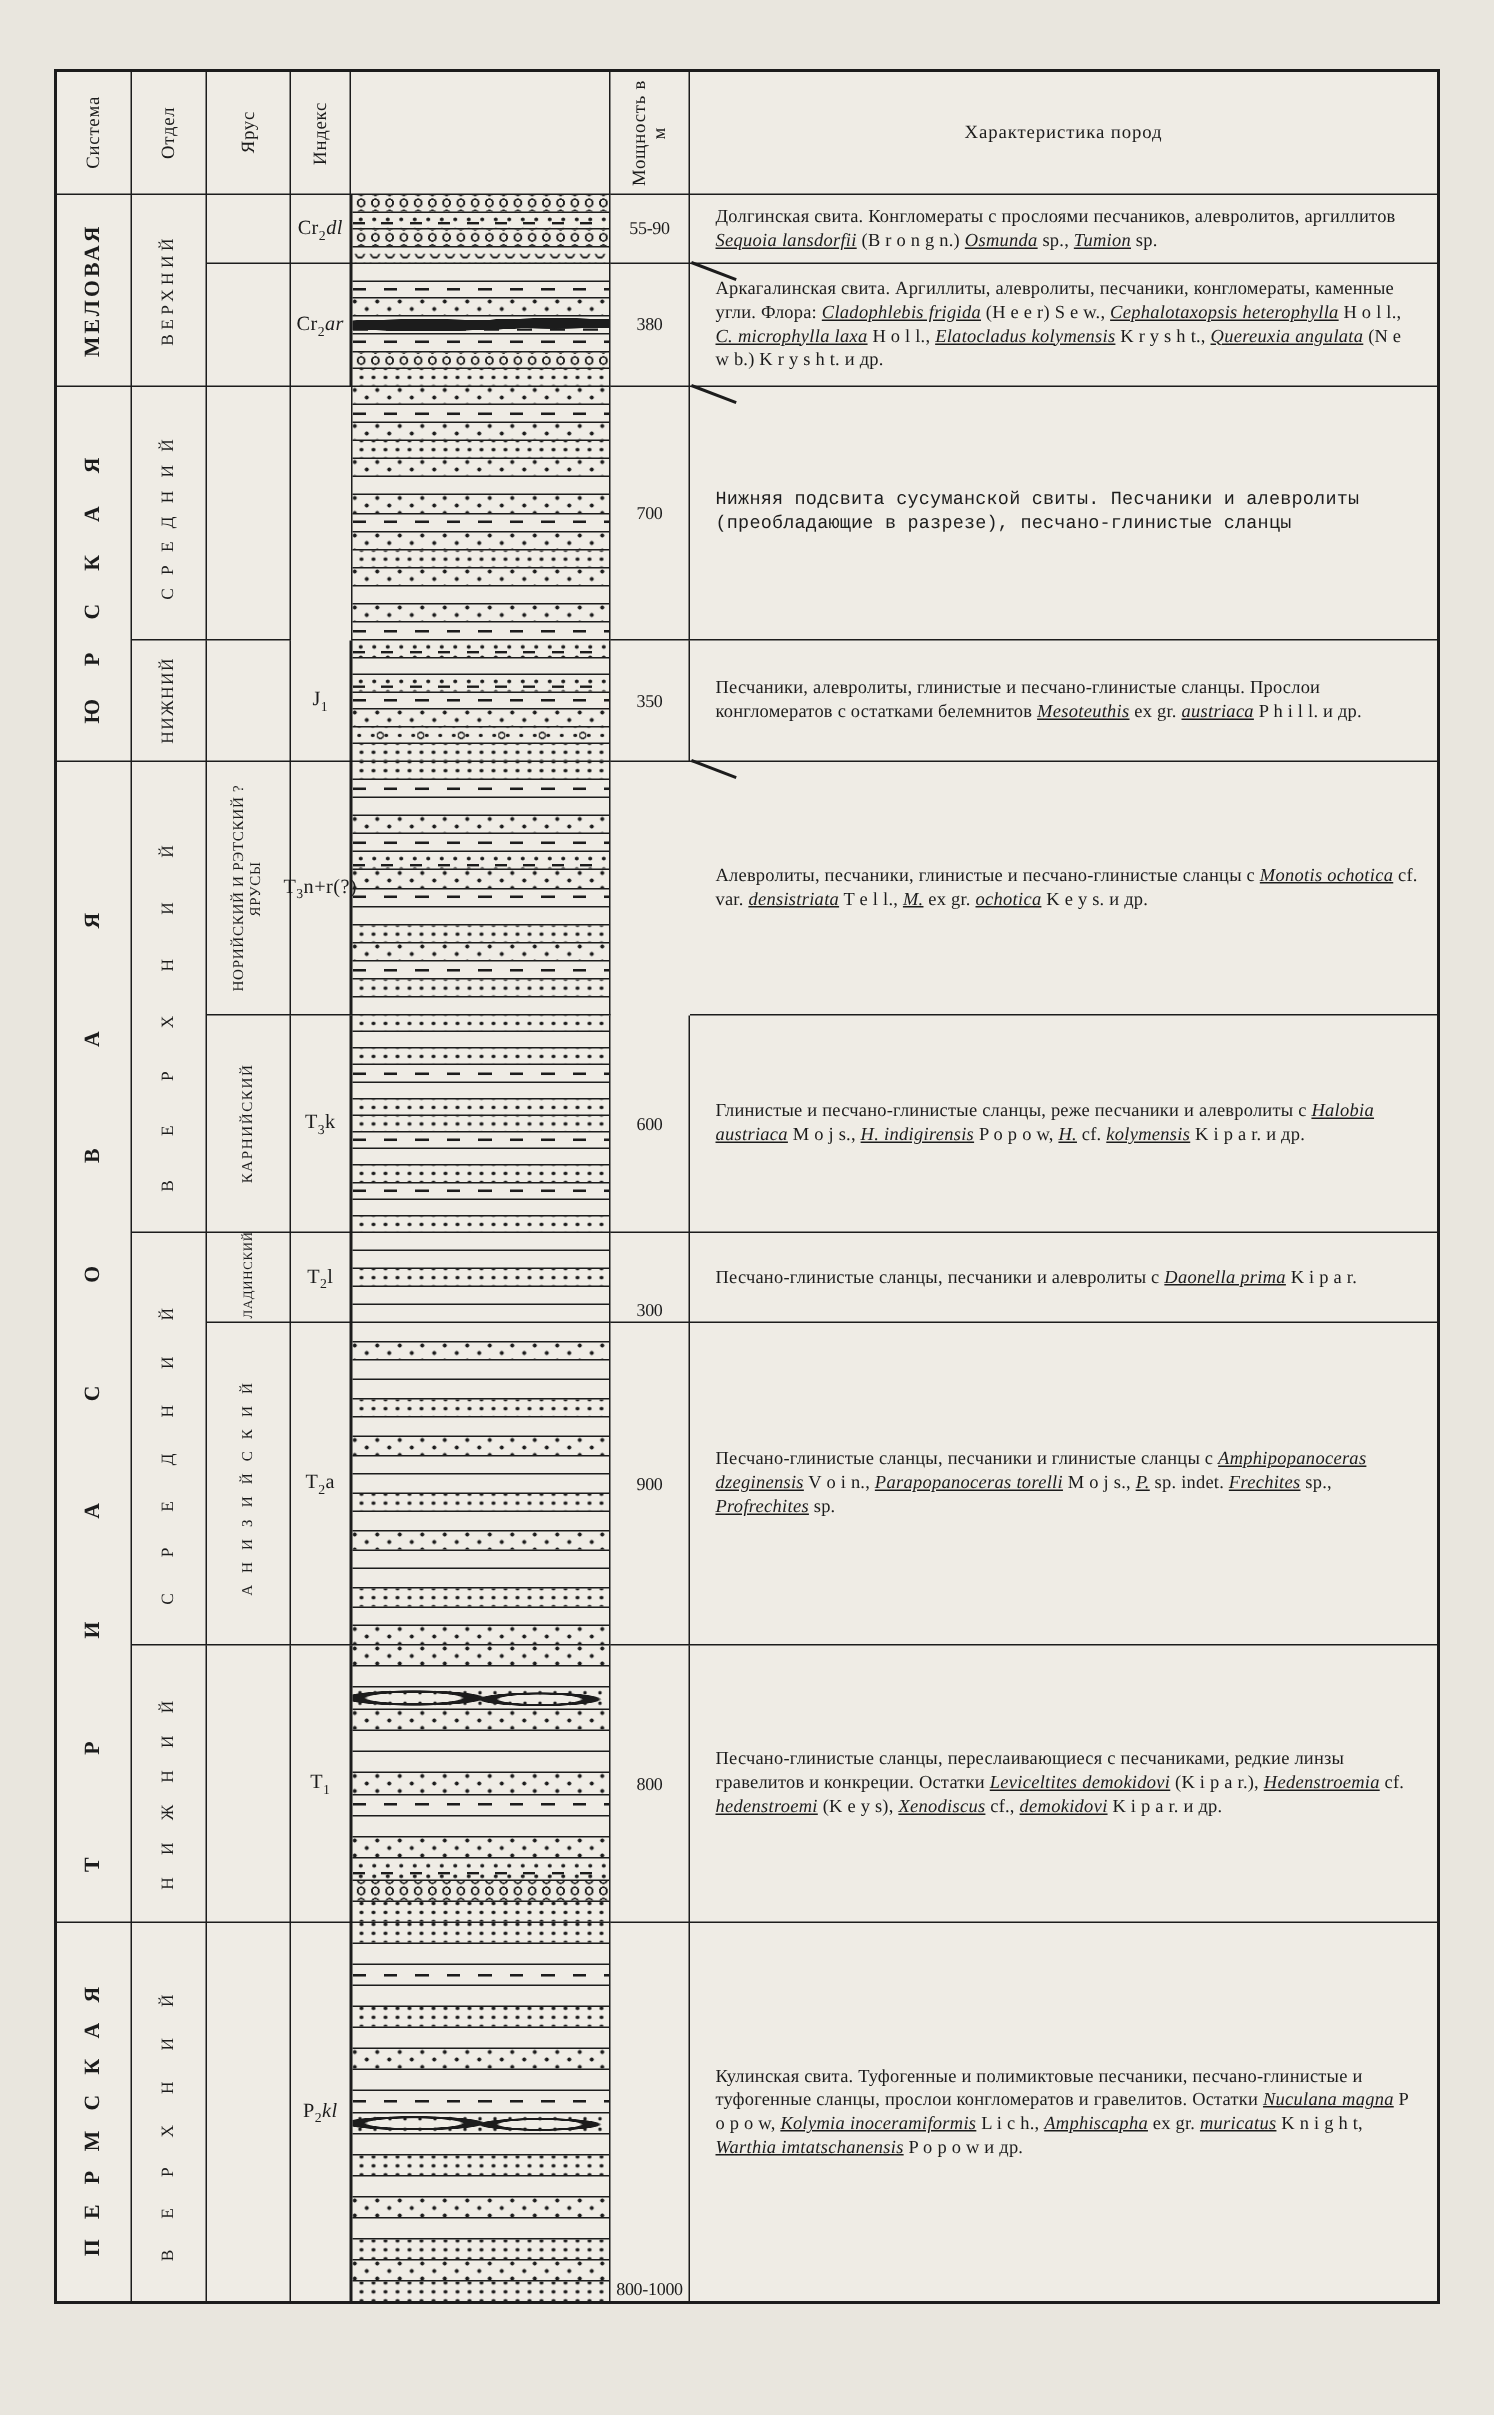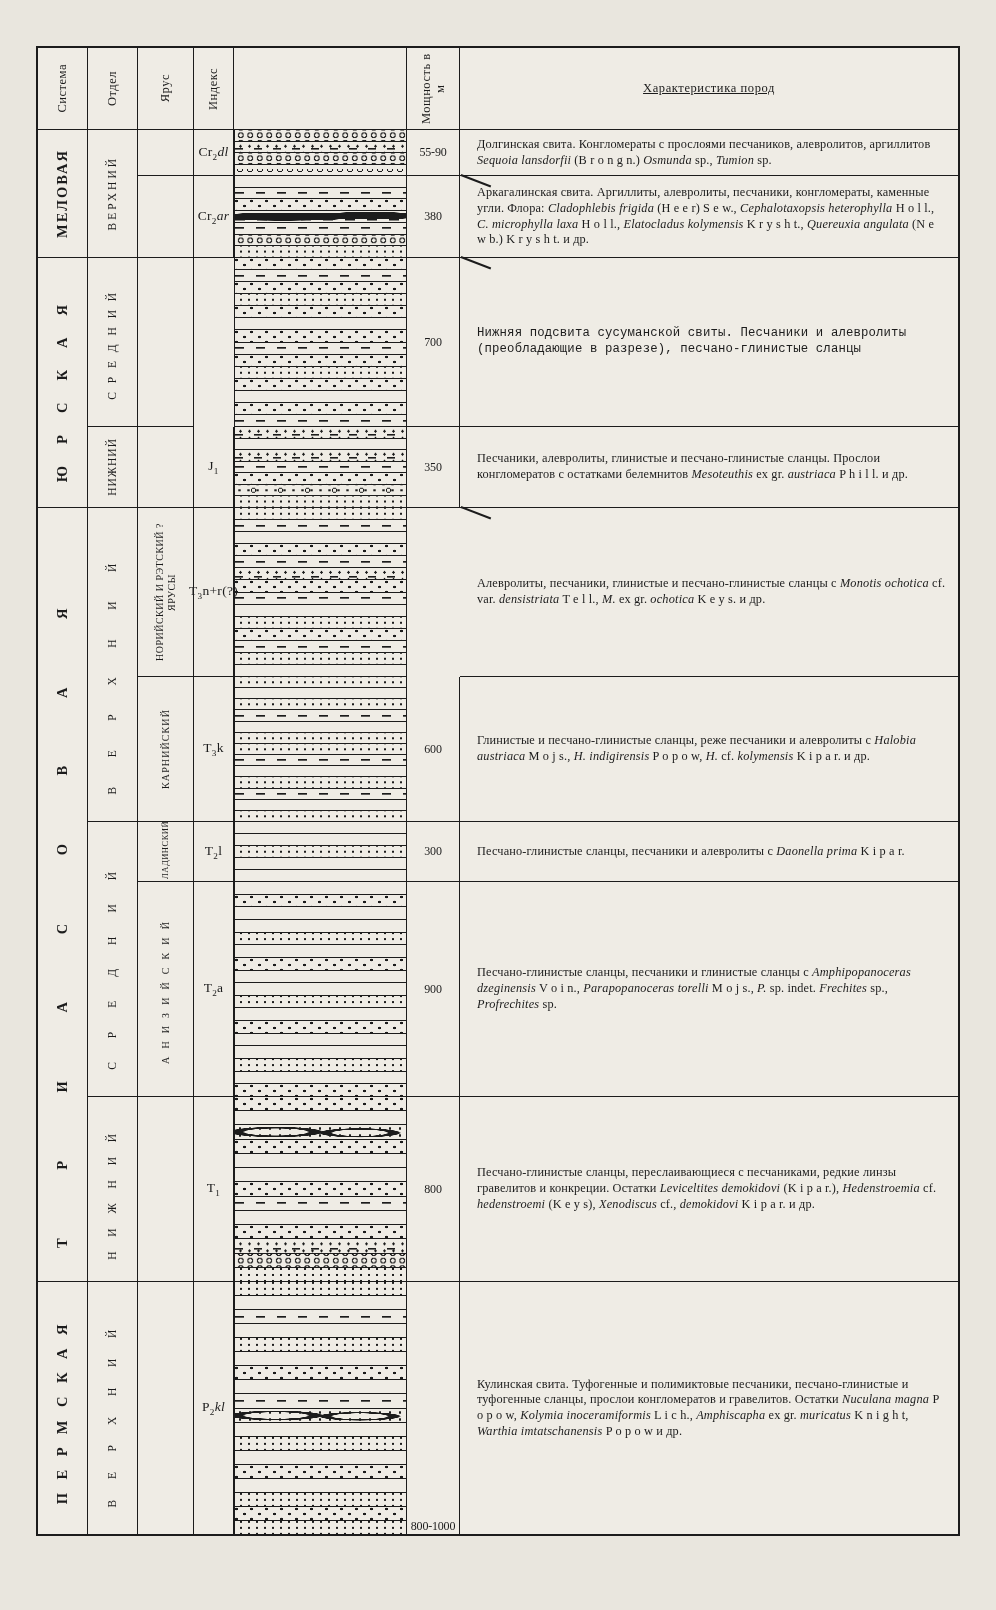--- a/index.html
+++ b/index.html
@@ -7,30 +7,30 @@
   body{width:996px;height:1610px;background:var(--paper);font-family:"Liberation Serif","DejaVu Serif",serif;color:var(--ink);}
   .page{position:relative;width:996px;height:1610px;overflow:hidden;}
   #grid{position:absolute;left:36px;top:46px;width:924px;border:2px solid var(--ink);background:var(--cellbg);display:grid;grid-template-columns:50px 50px 56px 40px 173px 53px 1fr;box-sizing:border-box;}
   .cell{border-right:1.5px solid var(--ink);border-bottom:1.5px solid var(--ink);display:flex;align-items:center;justify-content:center;position:relative;box-sizing:border-box;overflow:visible;}
   .cell.lastcol{border-right:none;}
   .cell.botrow{border-bottom:none;}
   .hcell{grid-row:1;}
   .hc1{grid-column:1}.hc2{grid-column:2}.hc3{grid-column:3}.hc4{grid-column:4}.hc5{grid-column:5}.hc6{grid-column:6}.hc7{grid-column:7}
   .vtext{writing-mode:vertical-rl;transform:rotate(180deg);white-space:normal;line-height:1.08;text-align:center;}
   .hlab{font-size:12.5px;letter-spacing:0.5px;}
-  .hdesc{font-size:12.5px;letter-spacing:0.6px;text-decoration:underline;}
+  .hdesc{font-size:12.5px;letter-spacing:0.6px;}
   .syslab{font-size:14.5px;font-weight:bold;letter-spacing:2px;}
   .divlab{font-size:11.5px;letter-spacing:2px;}
   .stagelab{font-size:10px;letter-spacing:0.5px;line-height:1.15;}
   .idx{font-size:13.5px;letter-spacing:0.3px;}
   .idx sub{font-size:0.68em;}
   .thick{font-size:12px;letter-spacing:-0.2px;}
   .desc{justify-content:flex-start;padding:4px 12px 4px 17px;font-size:12.3px;line-height:1.28;letter-spacing:0.15px;text-align:left;}
   .desc .dtext{display:block;}
-  .desc i{letter-spacing:0.2px;}
+  .desc i{letter-spacing:0.2px;text-decoration:underline;}
   .litho{padding:0;display:flex;flex-direction:column;align-items:stretch;border-left:0.5px solid var(--ink);}
   .lb{flex:1;border-bottom:1px solid var(--ink);background-repeat:repeat;}
   .lb:last-child{border-bottom:none;}
   
   .p-b{}
   .p-f{background-image:radial-gradient(circle,var(--ink) 1.05px,transparent 1.45px);background-size:8px 6px;background-position:2px 55%;}
   .p-d{background-image:radial-gradient(circle,var(--ink) 1.15px,transparent 1.55px),radial-gradient(circle,var(--ink) 1.15px,transparent 1.55px);background-size:15px 10px,15px 10px;background-position:2px 2px,9px 7px;}
   .p-h{background-image:repeating-linear-gradient(90deg,var(--ink) 0 9px,transparent 9px 21px);background-size:100% 1.7px;background-position:0 center;background-repeat:no-repeat;}
   .p-fh{background-image:radial-gradient(circle,var(--ink) 1.05px,transparent 1.45px),repeating-linear-gradient(90deg,var(--ink) 0 8px,transparent 8px 19px);background-size:9px 7px,100% 1.6px;background-position:1px 22%,0 78%;background-repeat:repeat,no-repeat;}
   .p-c{background-image:radial-gradient(circle,transparent 1.7px,var(--ink) 1.9px 2.8px,transparent 3.05px);background-size:9.5px 7.5px;background-position:1px 50%;}
@@ -235,21 +235,21 @@
       <div class="cell idx" style="grid-area: 8 / 4 / 9;">
         <span><span>T</span><sub>2</sub><span>l</span></span>
       </div>
       <div class="cell litho" style="grid-area: 8 / 5 / 9;">
         <div class="lb p-b"></div>
         <div class="lb p-b"></div>
         <div class="lb p-f"></div>
         <div class="lb p-b"></div>
         <div class="lb p-b"></div>
       </div>
-      <div class="cell thick" style="grid-area: 8 / 6 / 9;">
+      <div class="cell thick" style="grid-area: 8 / 6 / 9; align-items: flex-end;">
         <span>300</span>
       </div>
       <div class="cell desc lastcol" style="grid-area: 8 / 7 / 9;">
         <span class="dtext"><span>Песчано-глинистые сланцы, песчаники и алевролиты с </span><i>Daonella prima</i><span> K i p a r.</span></span>
       </div>
       <div class="cell stage" style="grid-area: 9 / 3 / 10;">
         <span class="vtext stagelab" style="letter-spacing: 8.1px;">АНИЗИЙСКИЙ</span>
       </div>
       <div class="cell idx" style="grid-area: 9 / 4 / 10;">
         <span><span>T</span><sub>2</sub><span>a</span></span>

